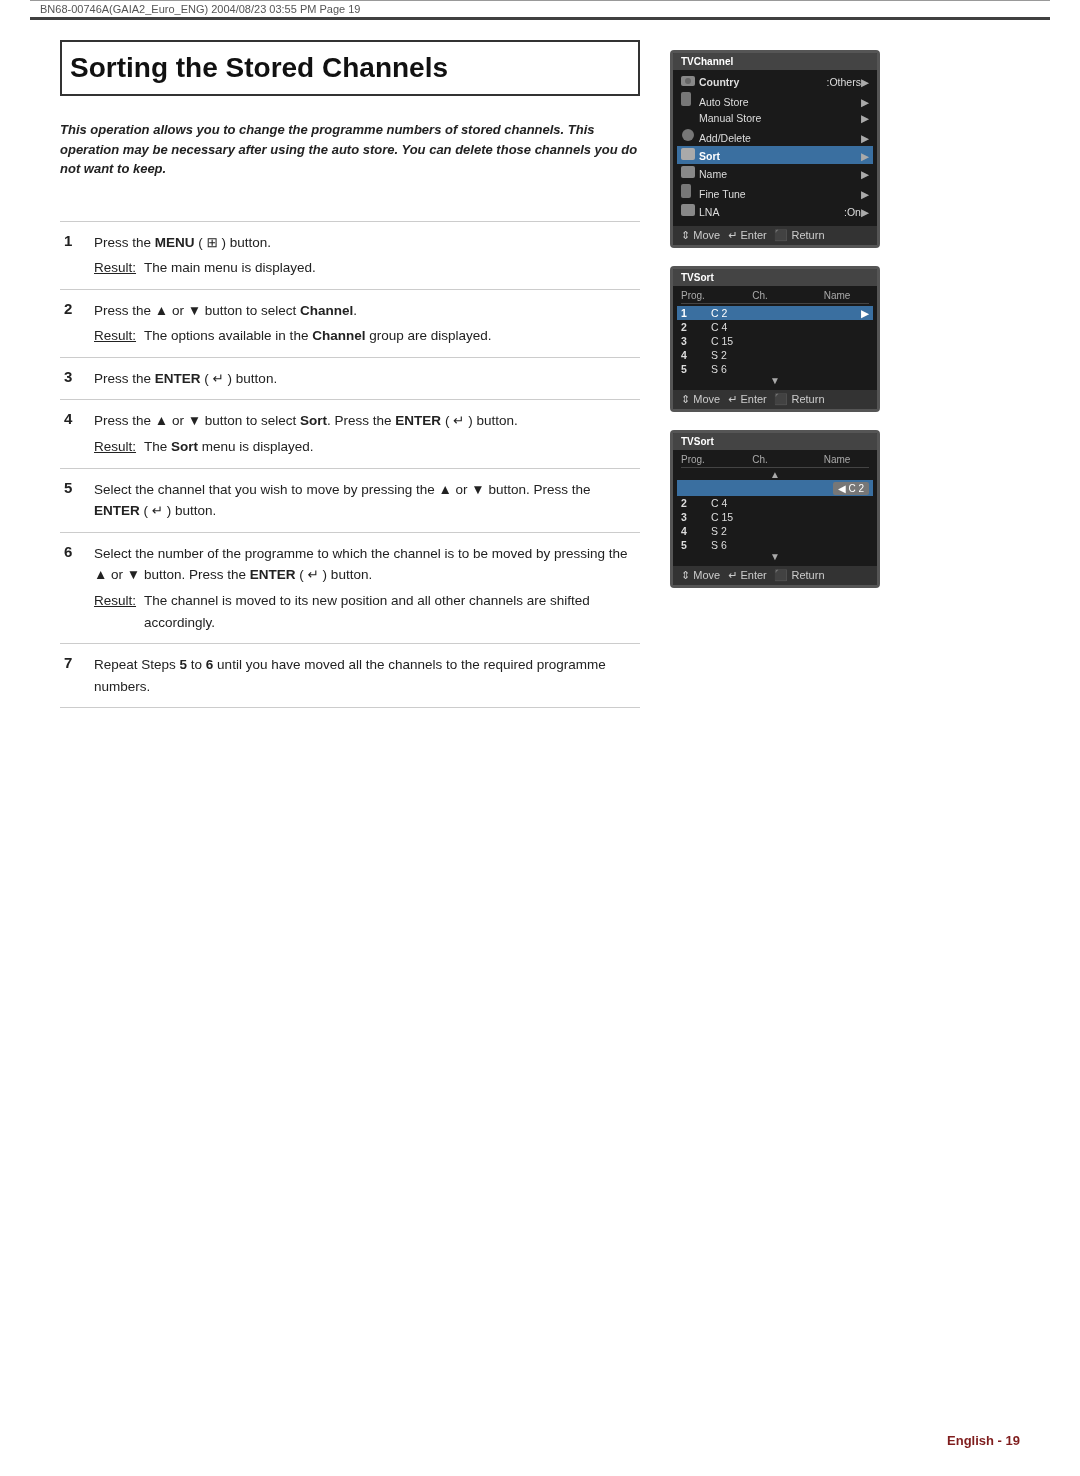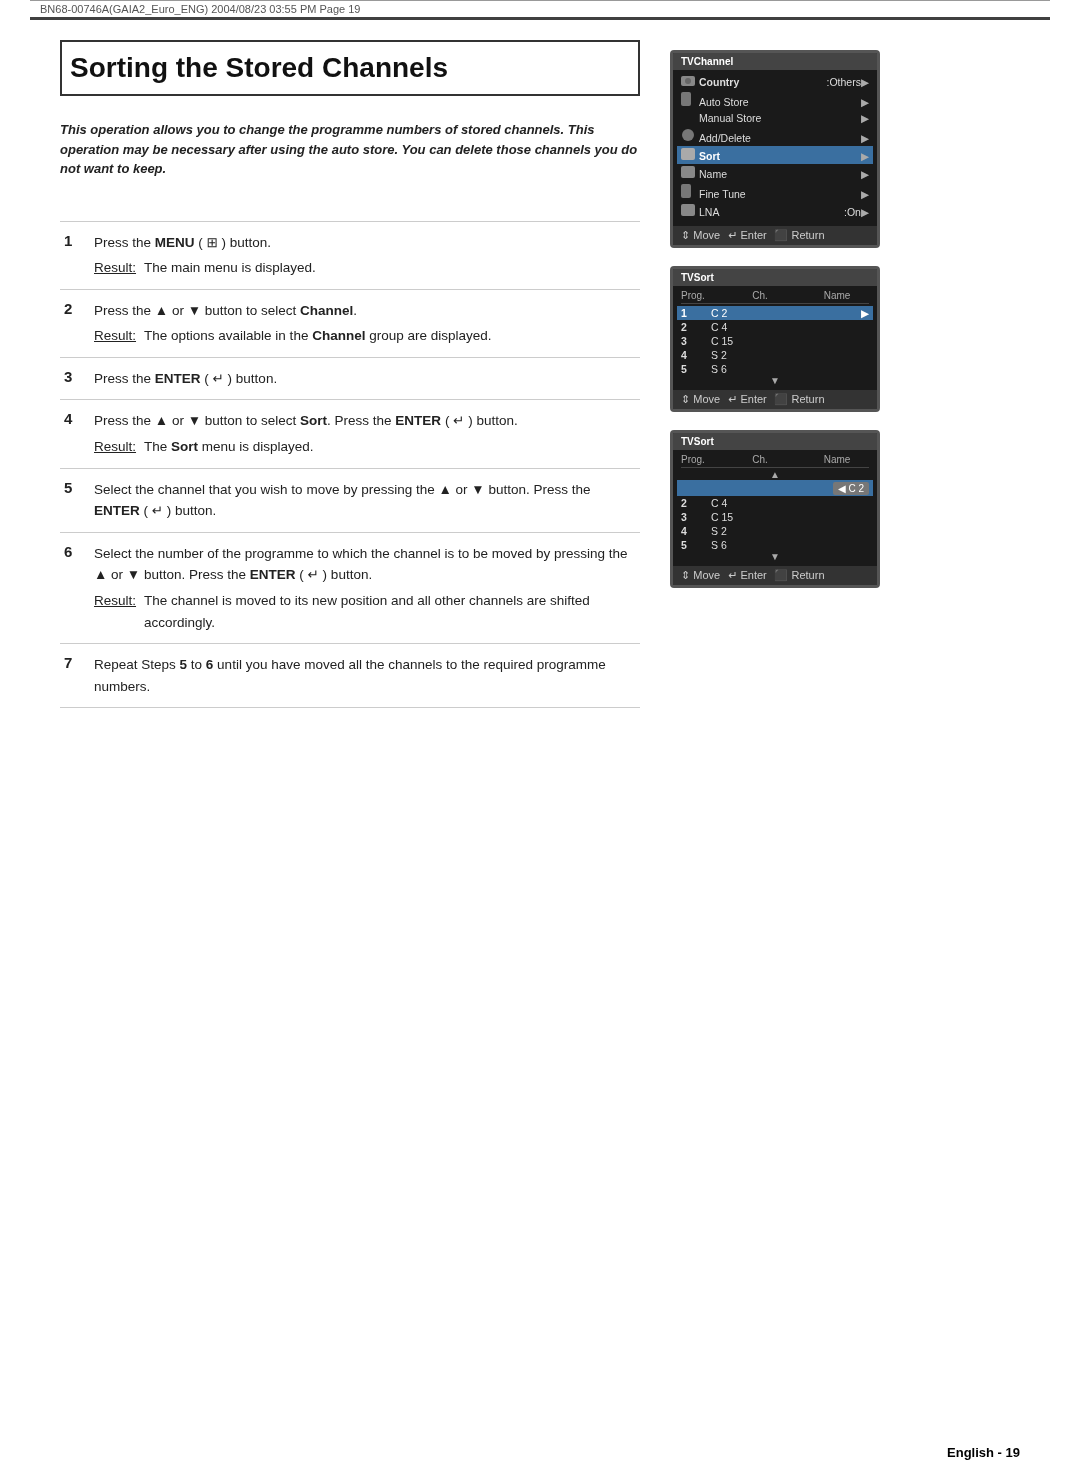--- a/index.html
+++ b/index.html
@@ -198,25 +198,25 @@
     .up-arrow, .down-arrow {
       text-align: center;
       font-size: 10px;
       color: #aaa;
       line-height: 1;
     }
 
     
     .page-footer {
       position: absolute;
-      bottom: 16px;
+      bottom: 28px;
       right: 60px;
       font-size: 13px;
       font-weight: bold;
-      color: #000000;
+      color: #7f1d1d;
     }
   </style>
 </head>
 <body>
 
 <div class="header-bar">
   <span>BN68-00746A(GAIA2_Euro_ENG)   2004/08/23   03:55 PM   Page   19</span>
 </div>
 
 <div class="page-content">

